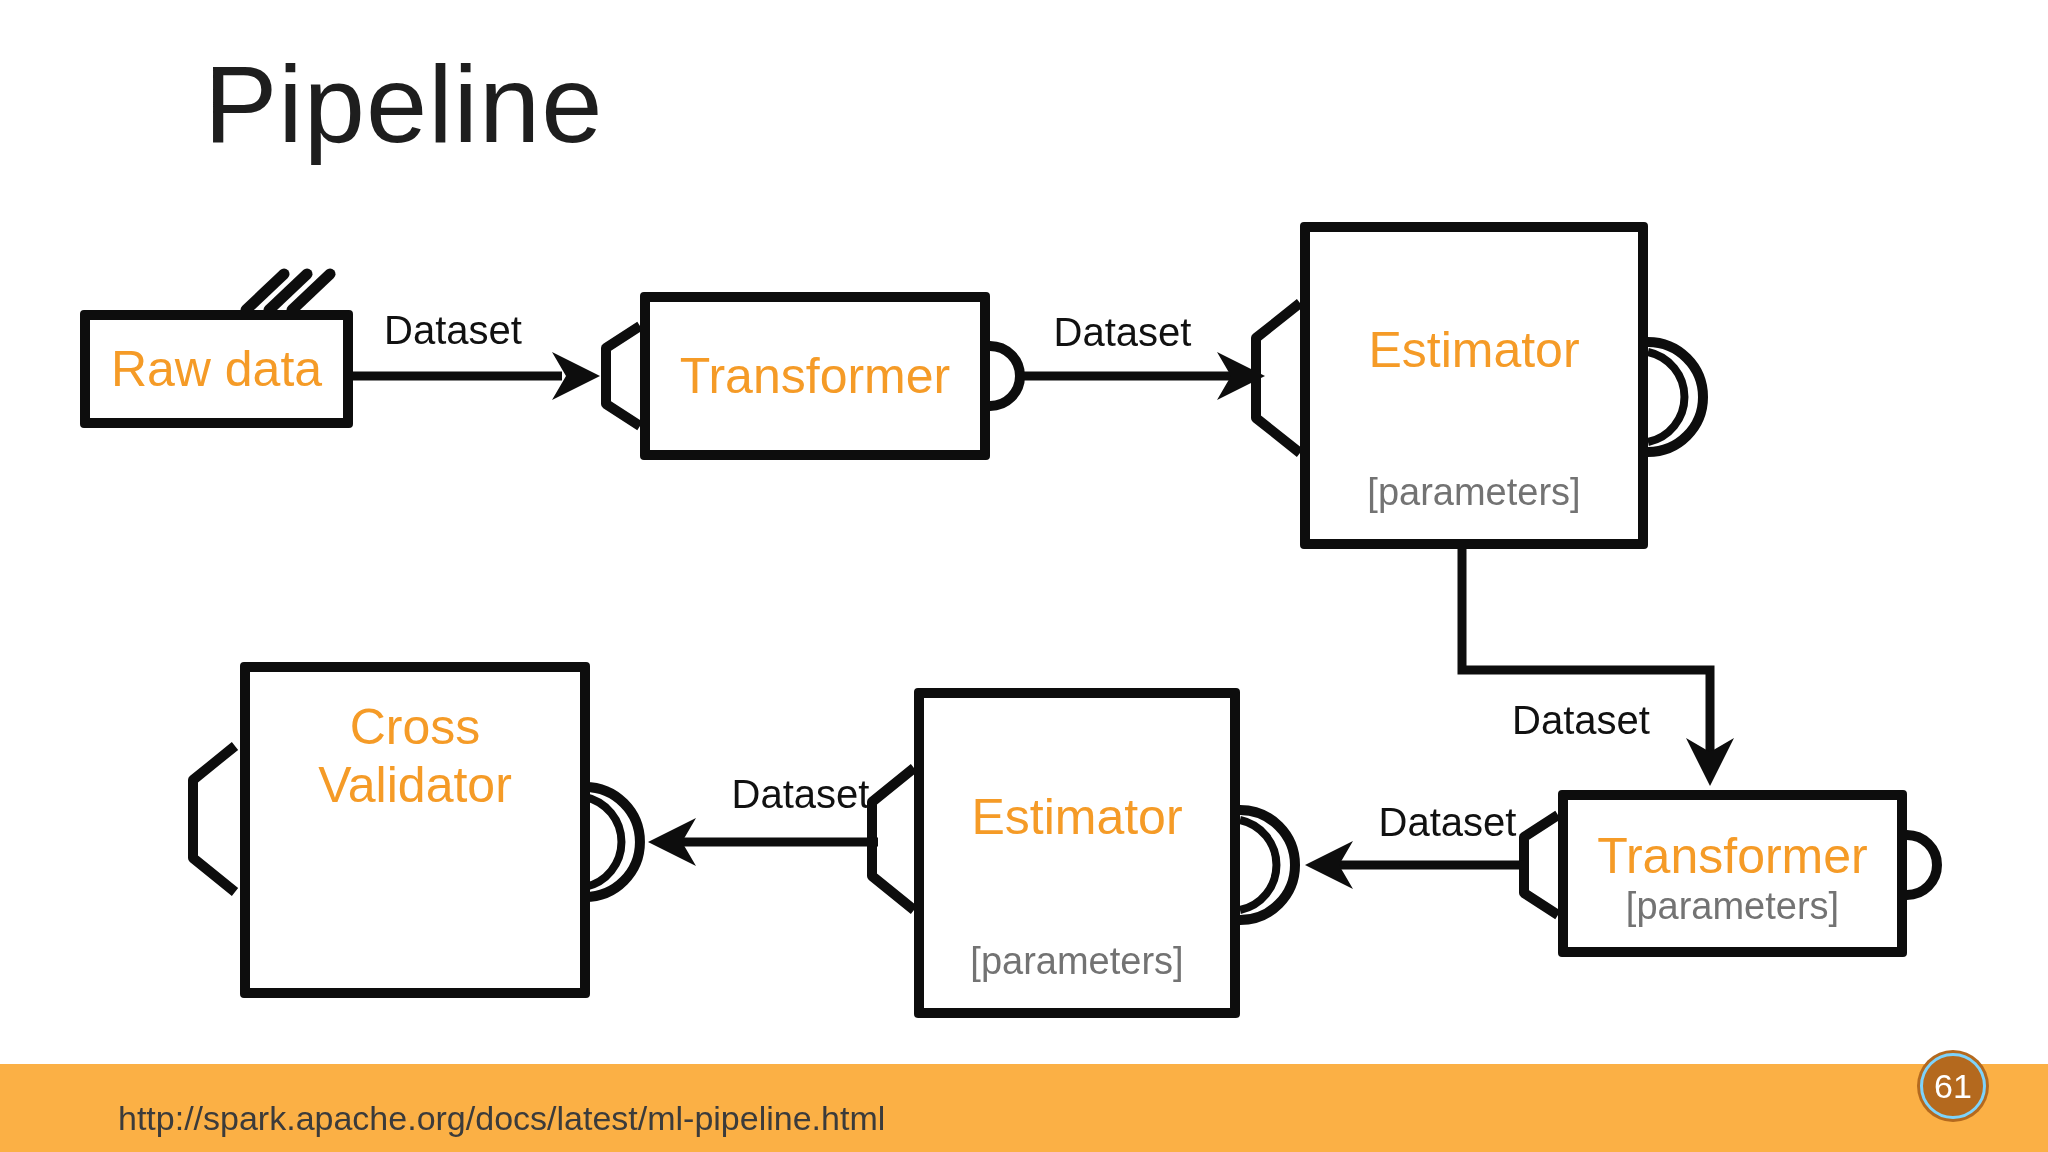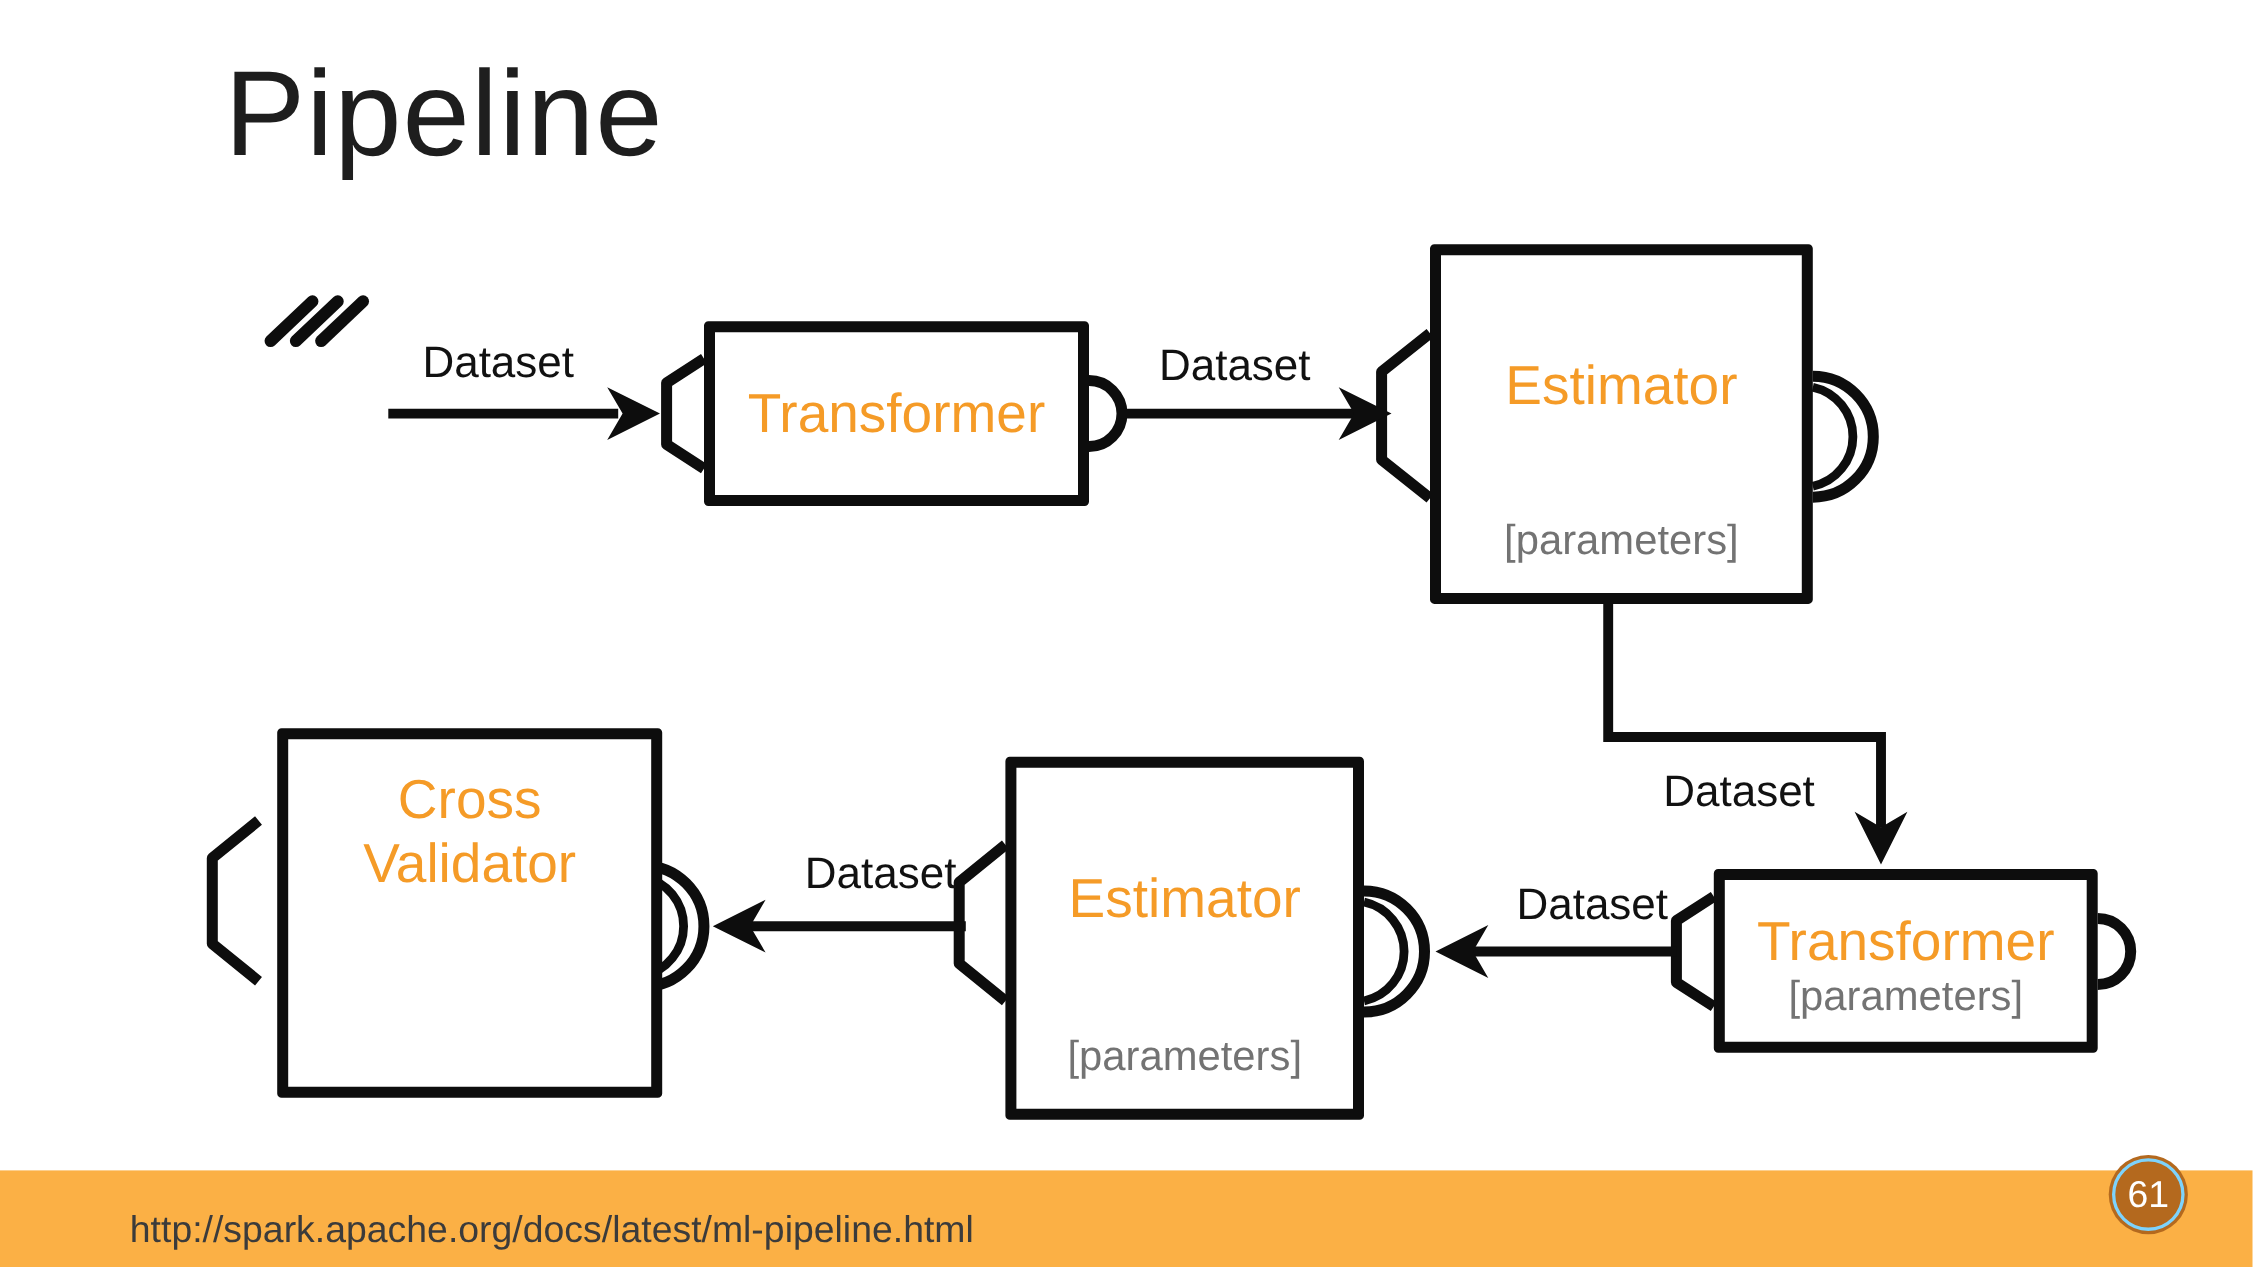--- a/index.html
+++ b/index.html
@@ -96,20 +96,23 @@
       <g fill="#0d0d0d" stroke="none">
         <polygon points="600,376 552,352 566,376 552,400"></polygon>
         <polygon points="1265,376 1217,352 1231,376 1217,400"></polygon>
         <polygon points="1710,786 1686,738 1710,752 1734,738"></polygon>
         <polygon points="1305,865 1353,841 1339,865 1353,889"></polygon>
         <polygon points="648,842 696,818 682,842 696,866"></polygon>
       </g>
     </g>
   </svg>
 
+  <div class="node" style="left:80px;top:310px;width:273px;height:118px;">
+    <div class="node-title">Raw data</div>
+  </div>
 
   <div class="node" style="left:640px;top:292px;width:350px;height:168px;">
     <div class="node-title">Transformer</div>
   </div>
 
   <div class="node" style="left:1300px;top:222px;width:348px;height:327px;">
     <div class="grow-center">
       <div class="node-title">Estimator</div>
     </div>
     <div class="node-params params-bottom">[parameters]</div>
@@ -120,21 +123,21 @@
     <div class="node-params" style="line-height:42px;">[parameters]</div>
   </div>
 
   <div class="node" style="left:914px;top:688px;width:326px;height:330px;">
     <div class="grow-center">
       <div class="node-title">Estimator</div>
     </div>
     <div class="node-params params-bottom">[parameters]</div>
   </div>
 
-  <div class="node" style="left:252px;top:662px;width:350px;height:336px;justify-content:flex-start;">
+  <div class="node" style="left:240px;top:662px;width:350px;height:336px;justify-content:flex-start;">
     <div class="node-title" style="margin-top:26px;width:250px;">Cross Validator</div>
   </div>
 
   <div class="edge-label" style="left:384px;top:308px;width:130px;">Dataset</div>
   <div class="edge-label" style="left:1050px;top:310px;width:145px;">Dataset</div>
   <div class="edge-label" style="left:1512px;top:698px;width:135px;">Dataset</div>
   <div class="edge-label" style="left:1375px;top:800px;width:145px;">Dataset</div>
   <div class="edge-label" style="left:728px;top:772px;width:145px;">Dataset</div>
 
   <div class="footer-bar"></div>

